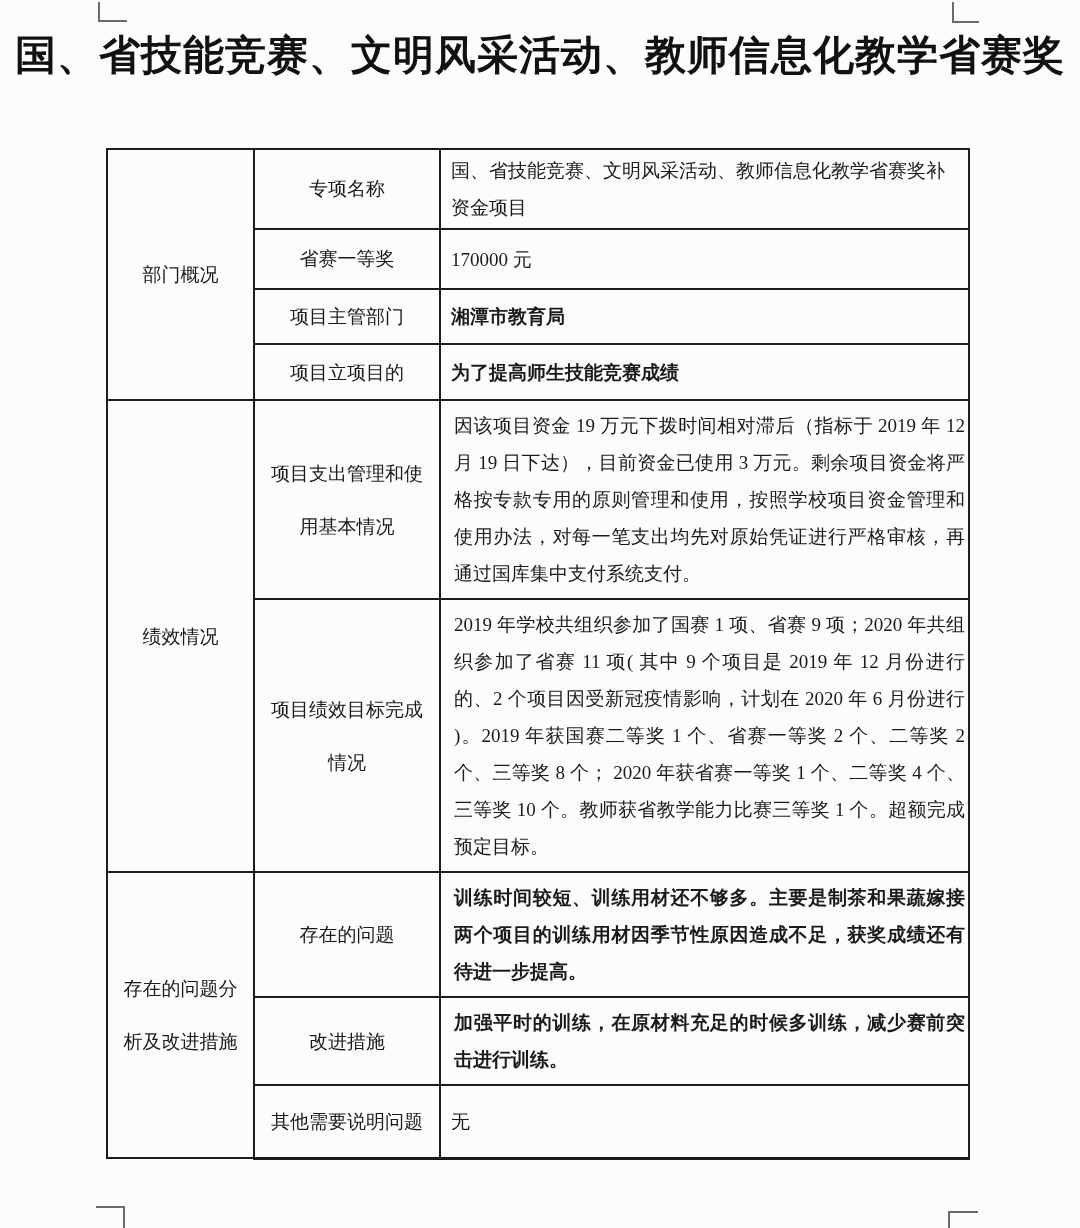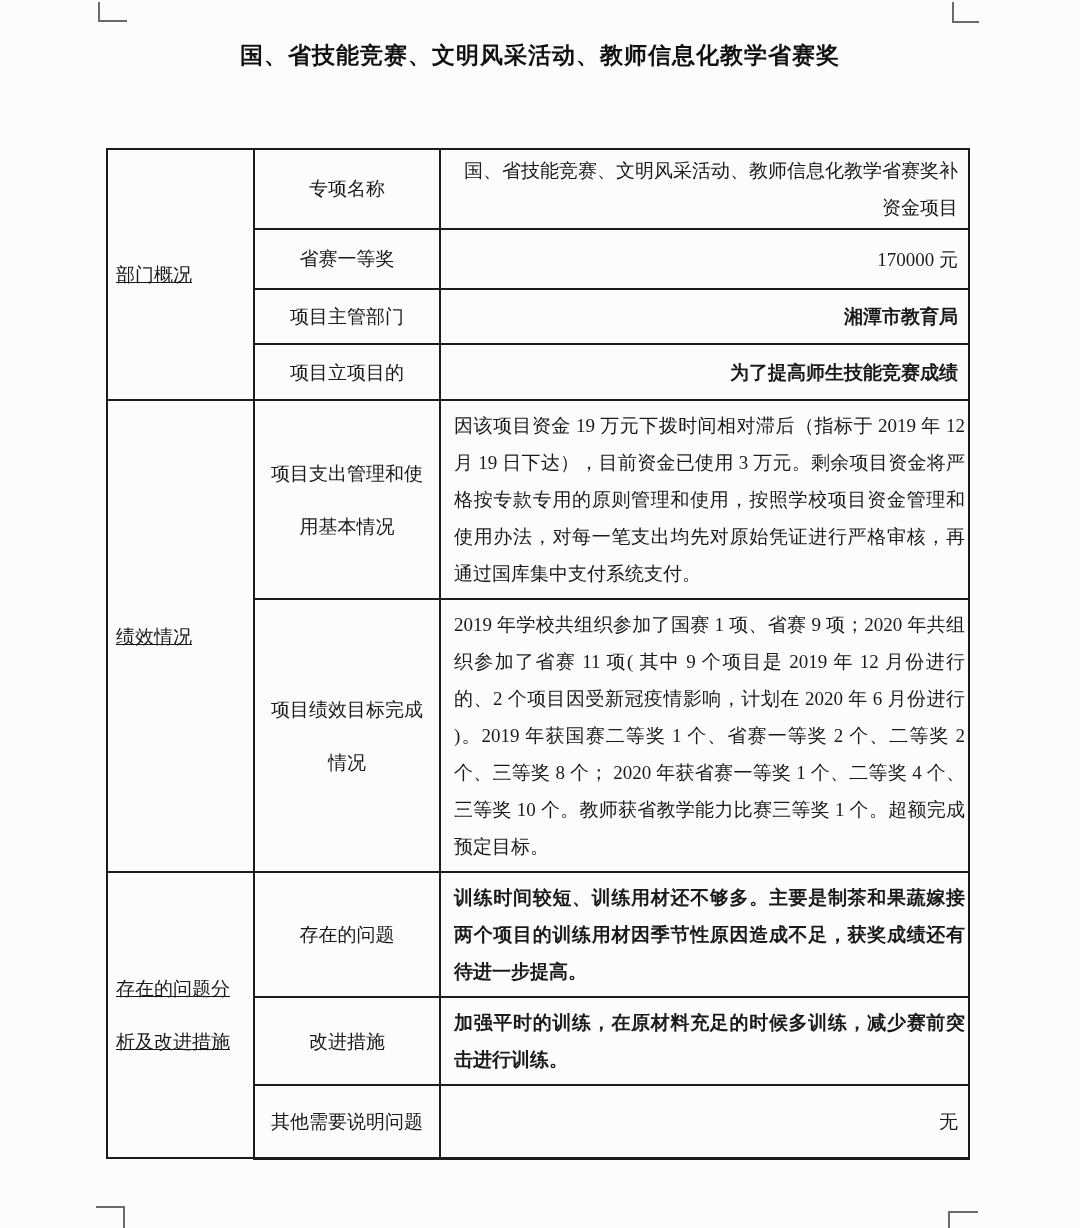--- a/index.html
+++ b/index.html
@@ -25,50 +25,50 @@
   .crop-mark.bl { left: 96px;  top: 1206px;  width: 29px; height: 22px; border-top: 2px solid var(--mark); border-right: 2px solid var(--mark); }
   .crop-mark.br { left: 948px; top: 1211px;  width: 30px; height: 17px; border-top: 2px solid var(--mark); border-left: 2px solid var(--mark); }
 
   .doc-title {
     position: absolute;
     top: 30px; left: 0;
     width: 100%;
     text-align: center;
     font-family: "Liberation Sans", "DejaVu Sans", sans-serif;
     font-weight: 700;
-    font-size: 23px;
+    font-size: 41px;
     line-height: 50px;
     letter-spacing: 1px;
     color: #111;
   }
 
   .table-wrap { position: absolute; left: 106px; top: 148px; }
   table.report-table {
     border-collapse: collapse;
     table-layout: fixed;
     width: 862px;
   }
   col.c1 { width: 147px; }
   col.c2 { width: 186px; }
   col.c3 { width: 529px; }
   td { border: 2px solid #1c1c1c; vertical-align: middle; font-size: 19px; }
   tr.last td { border-bottom-width: 3px; }
 
   td.section {
+    text-align: center;
     line-height: 2.8;
     padding: 0 8px;
-    text-decoration: underline;
   }
   td.label {
     text-align: center;
     line-height: 2.8;
     padding: 0 8px;
   }
   td.value {
-    text-align: right;
+    text-align: left;
     line-height: 37px;
     padding: 2px 10px;
     border-radius: 13px;
   }
   td.para {
     text-align: justify;
     text-justify: inter-ideograph;
     line-height: 37px;
     padding: 6px 3px 6px 13px;
   }

